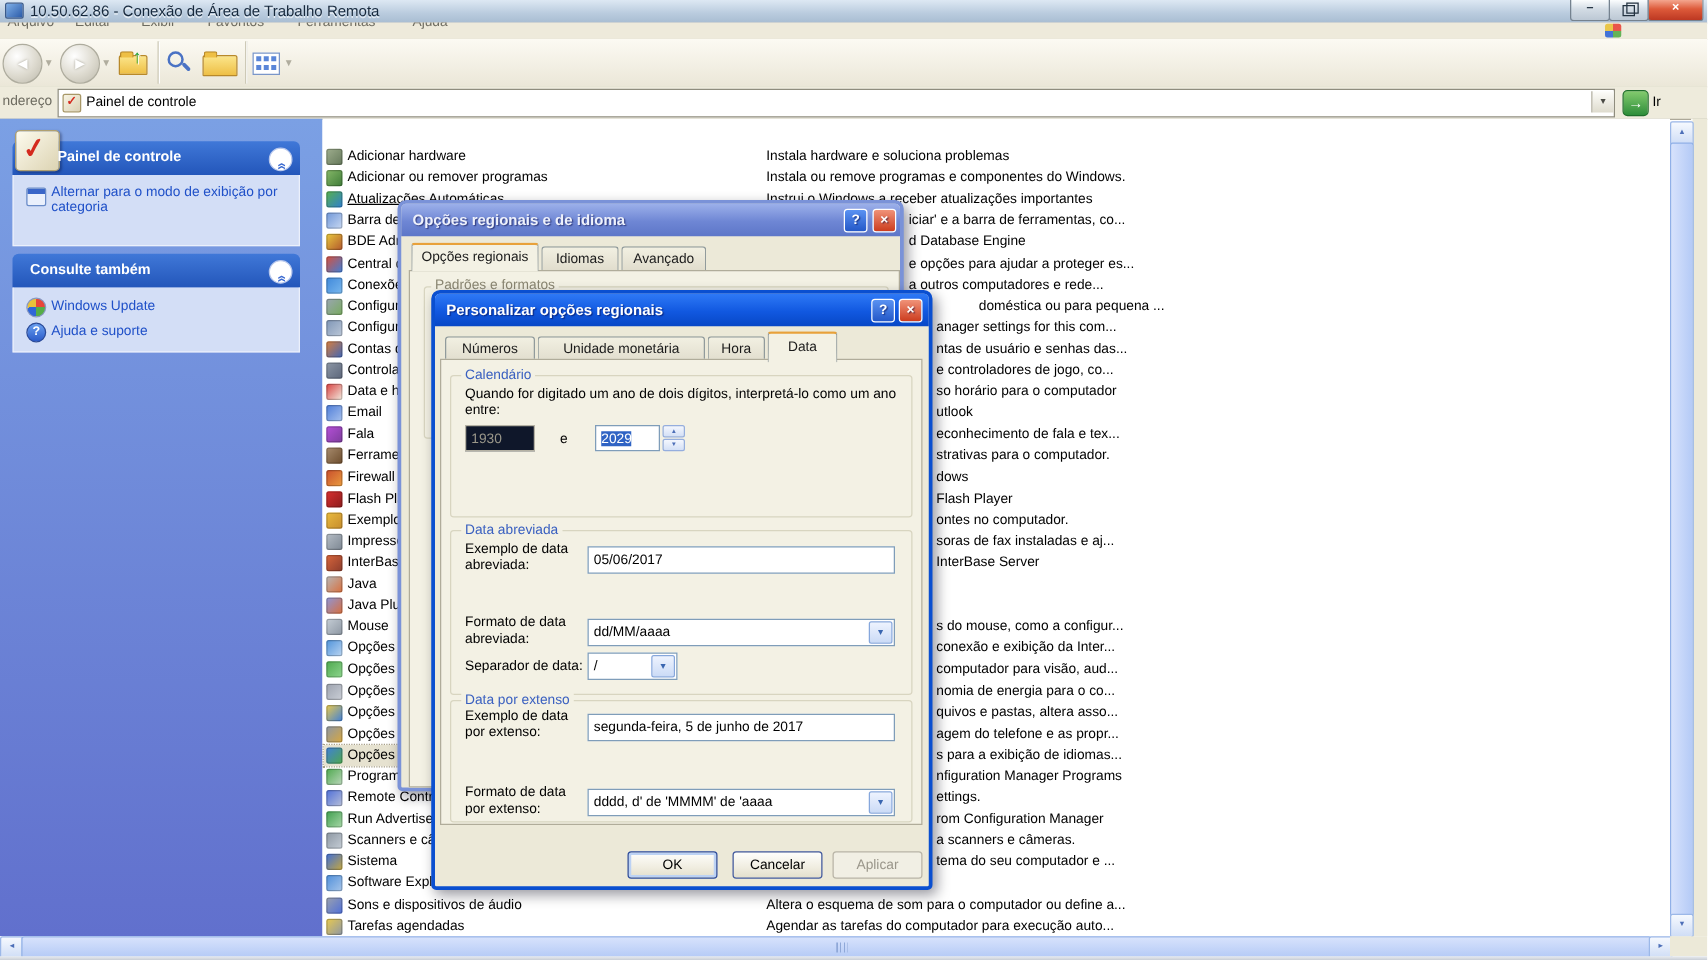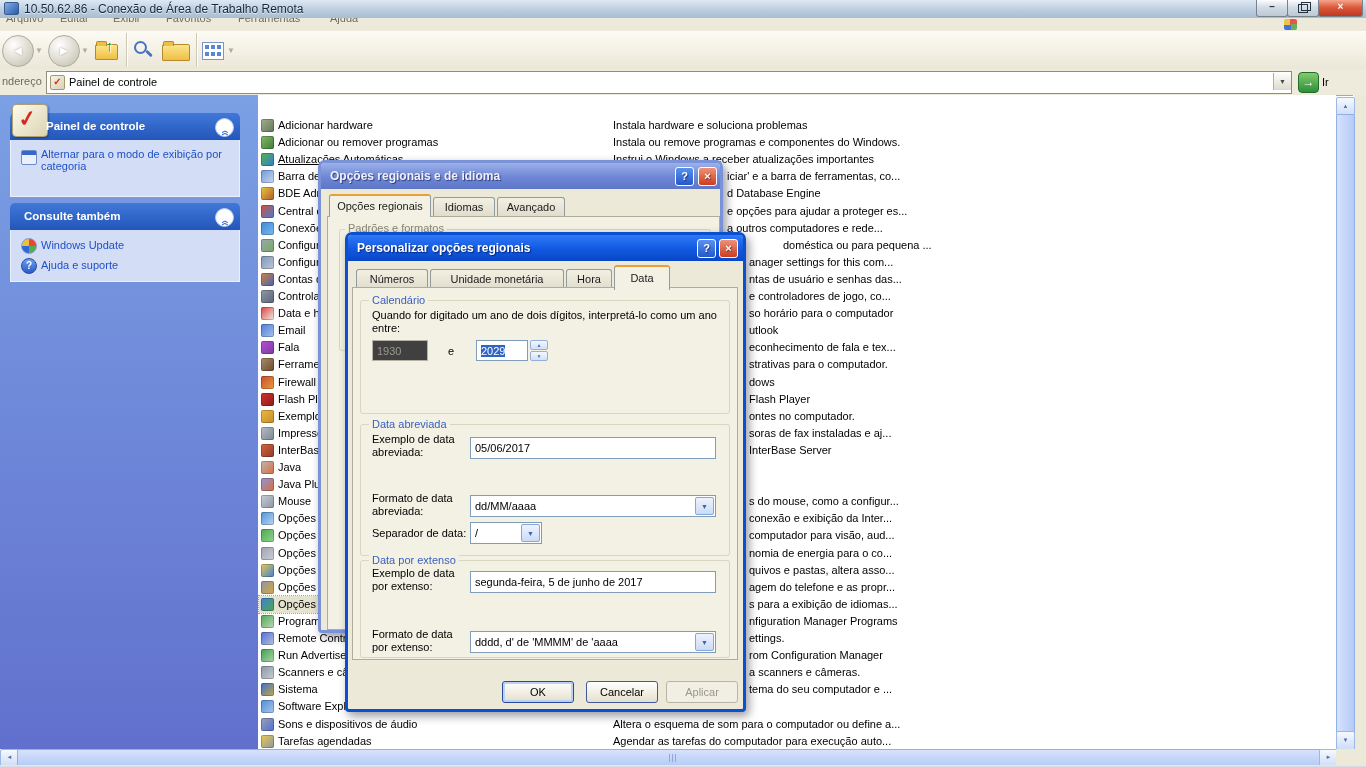--- a/index.html
+++ b/index.html
@@ -112,21 +112,21 @@
   .tbtn-close{background:linear-gradient(180deg,#f09278,#cc3c1e);}
   .tabpage{background:#f3f1e4;border:1px solid #b0ac9a;box-sizing:border-box;}
   .tab{position:absolute;box-sizing:border-box;border:1px solid #919b9c;border-bottom:none;border-radius:3px 3px 0 0;
     background:linear-gradient(180deg,#f2f0e2,#e0dccc);text-align:center;font-size:11px;color:#1a1a1a;}
   .tab.active{background:#f3f1e4;border-top:2px solid #e8a13a;z-index:5;}
   .grp{position:absolute;border:1px solid #d8d5c0;border-radius:3px;}
   .grp-label{position:absolute;background:#f3f1e4;padding:0 3px;color:#3a60c0;}
   .lbl{position:absolute;color:#000;line-height:13px;white-space:nowrap;}
   .txt{position:absolute;background:#fff;border:1px solid #7f9db9;box-sizing:border-box;
     padding:3px 0 0 4px;line-height:14px;white-space:nowrap;overflow:hidden;}
-  .txt.disabled{background:#404040;border-color:#b5b2a4;color:#9a978a;}
+  .txt.disabled{background:#0f172a;border-color:#b5b2a4;color:#9a978a;}
   .selblue{background:#2f63c4;color:#fff;}
   .combo-btn{position:absolute;right:1px;top:1px;bottom:1px;width:17px;
     background:linear-gradient(180deg,#eef3fe,#cbdbf6);border:1px solid #86a7dc;border-radius:2px;
     text-align:center;font-size:7px;color:#3a66b0;line-height:18px;}
   .spin{position:absolute;width:18px;height:10px;box-sizing:border-box;border:1px solid #95aede;border-radius:2px;
     background:linear-gradient(180deg,#f4f7fe,#d4e0f6);font-size:5px;color:#4d6fb8;text-align:center;line-height:8px;}
   .btn{position:absolute;width:72px;height:22px;box-sizing:border-box;border:1px solid #41599e;border-radius:3px;
     background:linear-gradient(180deg,#fefefc,#f0ede0 60%,#e3dfcd);text-align:center;line-height:20px;font-size:11px;}
   .btn.default{border-color:#2a4a9c;box-shadow:inset 0 0 0 2px #bcd2f4;}
   .btn.disabled{border-color:#b8b4a6;background:#f1efe4;color:#9a968a;}

